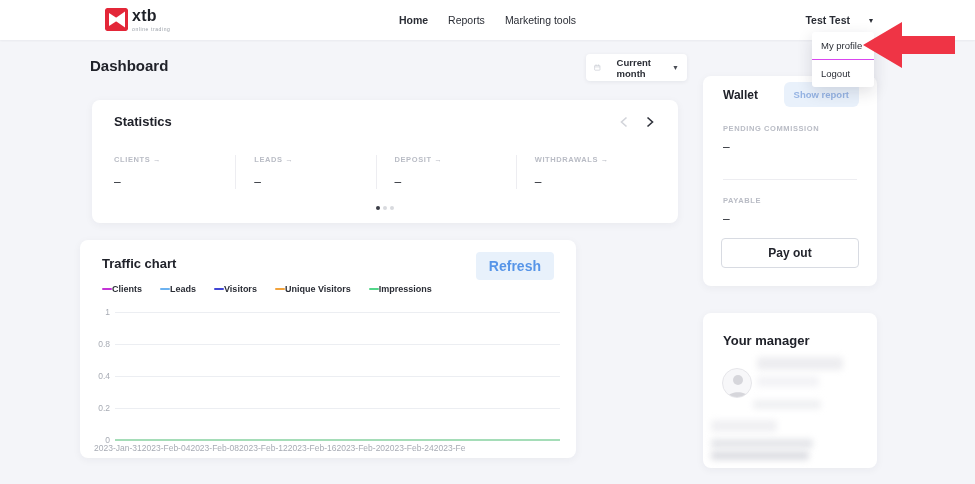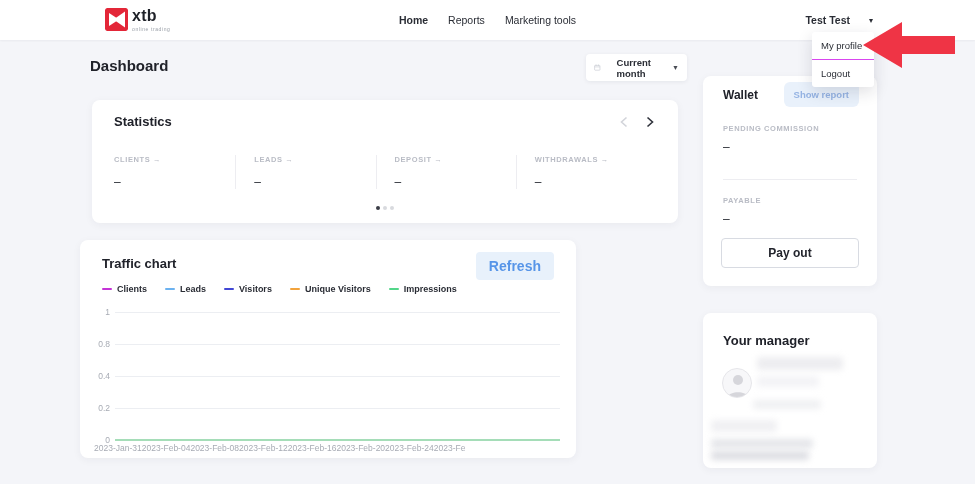--- a/index.html
+++ b/index.html
@@ -60,21 +60,21 @@
   .dot { width:4px; height:4px; border-radius:50%; background:#d8dade; cursor:pointer; }
   .dot.active { background:#3a3d46; }
 
   
   .traffic-card { left:80px; top:240px; width:496px; height:218px; }
   .traffic-title { position:absolute; left:22px; top:16px; }
   .refresh-btn { position:absolute; right:22px; top:12px; padding:6px 13px; background:#e8f1fb; border-radius:4px;
                  font-size:14px; font-weight:700; color:#5795e8; cursor:pointer; border:none;
                  font-family:"Liberation Sans", sans-serif; }
   .legend { position:absolute; left:22px; top:44px; display:flex; gap:18px; }
-  .legend-item { display:flex; align-items:center; gap:5px; cursor:pointer; }
+  .legend-item { display:flex; align-items:center; cursor:pointer; }
   .legend-dash { width:10px; height:2px; border-radius:1px; background:#999; }
   .legend-label { font-size:9px; font-weight:800; color:#2a2d35; }
   .plot { position:absolute; left:8px; right:16px; top:66px; height:140px; display:flex;
           flex-direction:column; justify-content:space-between; }
   .grid-row { display:flex; align-items:center; height:12px; }
   .ytick { width:22px; text-align:right; font-size:8.5px; color:#a7abb4; margin-right:5px; }
   .gridline { flex:1; height:1px; background:#eceef2; }
   .grid-row.zero .gridline { height:2px; }
   .xlabels { position:absolute; left:14px; right:2px; top:203px; display:flex; justify-content:flex-start;
              overflow:hidden; }

